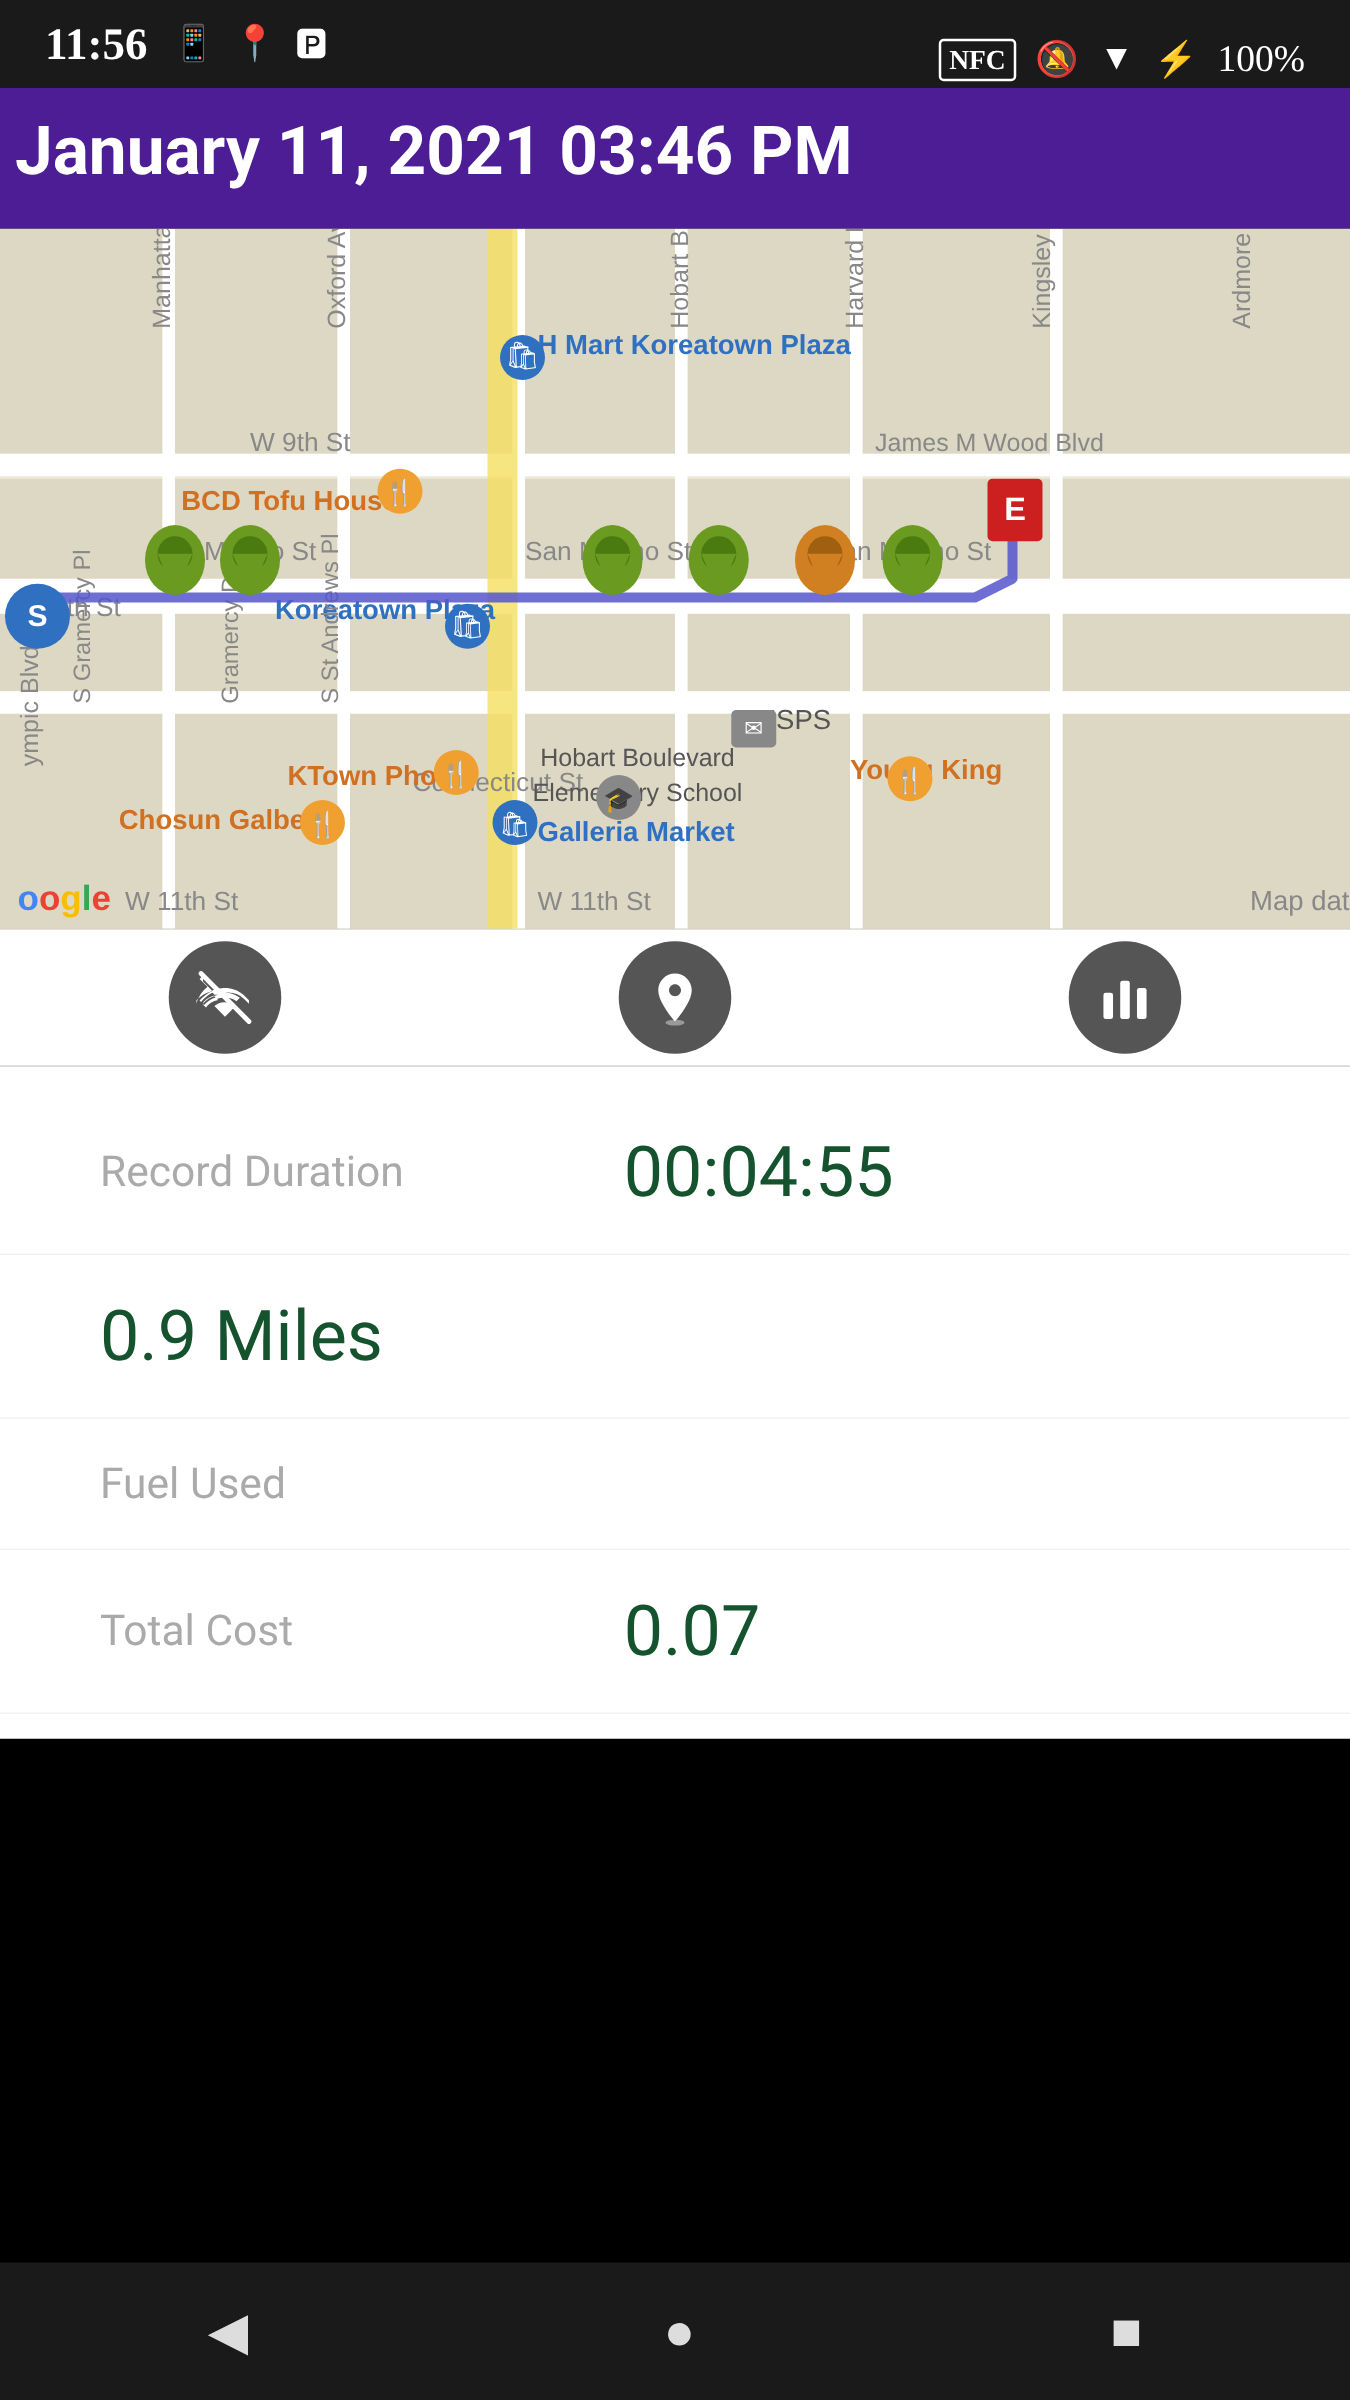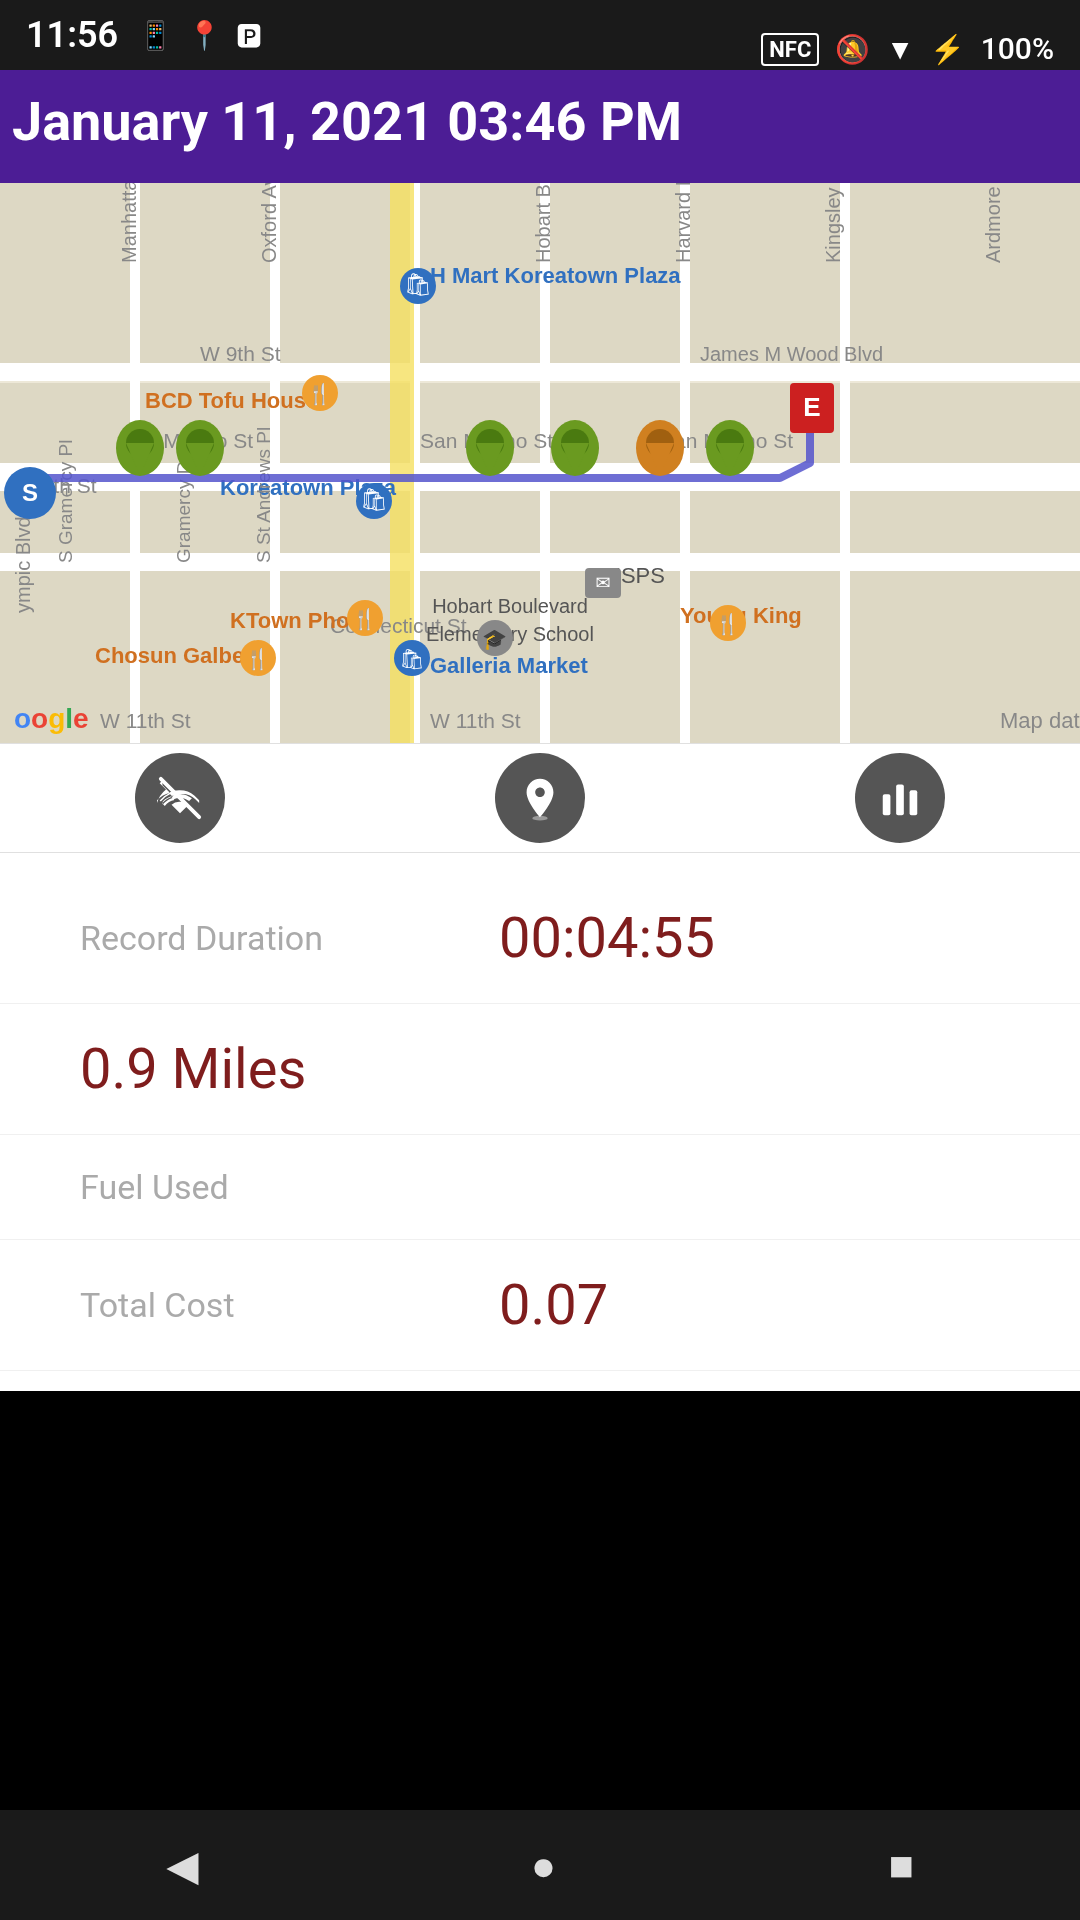--- a/index.html
+++ b/index.html
@@ -15,26 +15,27 @@
     }
 
     
     .status-bar {
       width: 100%;
       height: 70px;
       background: #1a1a1a;
       display: flex;
       align-items: center;
       justify-content: space-between;
-      padding: 0 26px;
+      padding: 0 36px;
       color: #fff;
       font-size: 32px;
       font-weight: 500;
       position: relative;
       z-index: 10;
+      font-family: Liberation Serif, serif;
     }
 
     .status-left {
       display: flex;
       align-items: center;
       gap: 20px;
     }
 
     .status-time {
       font-size: 36px;
@@ -42,21 +43,21 @@
     }
 
     .status-icons-left {
       display: flex;
       align-items: center;
       gap: 14px;
     }
 
     .status-right {
       display: flex;
-      align-items: flex-end;
+      align-items: flex-start;
       gap: 16px;
       margin-top: 26px;
     }
 
     .status-icon {
       font-size: 28px;
       color: #fff;
     }
 
     .battery-text {
@@ -141,21 +142,21 @@
     }
 
     .stat-label {
       color: #aaa;
       font-size: 34px;
       width: 380px;
       font-weight: 400;
     }
 
     .stat-value {
-      color: #7f1d1d;
+      color: #14532d;
       font-size: 56px;
       font-weight: 400;
     }
 
     
     .nav-bar {
       width: 100%;
       height: 110px;
       background: #1a1a1a;
       display: flex;

